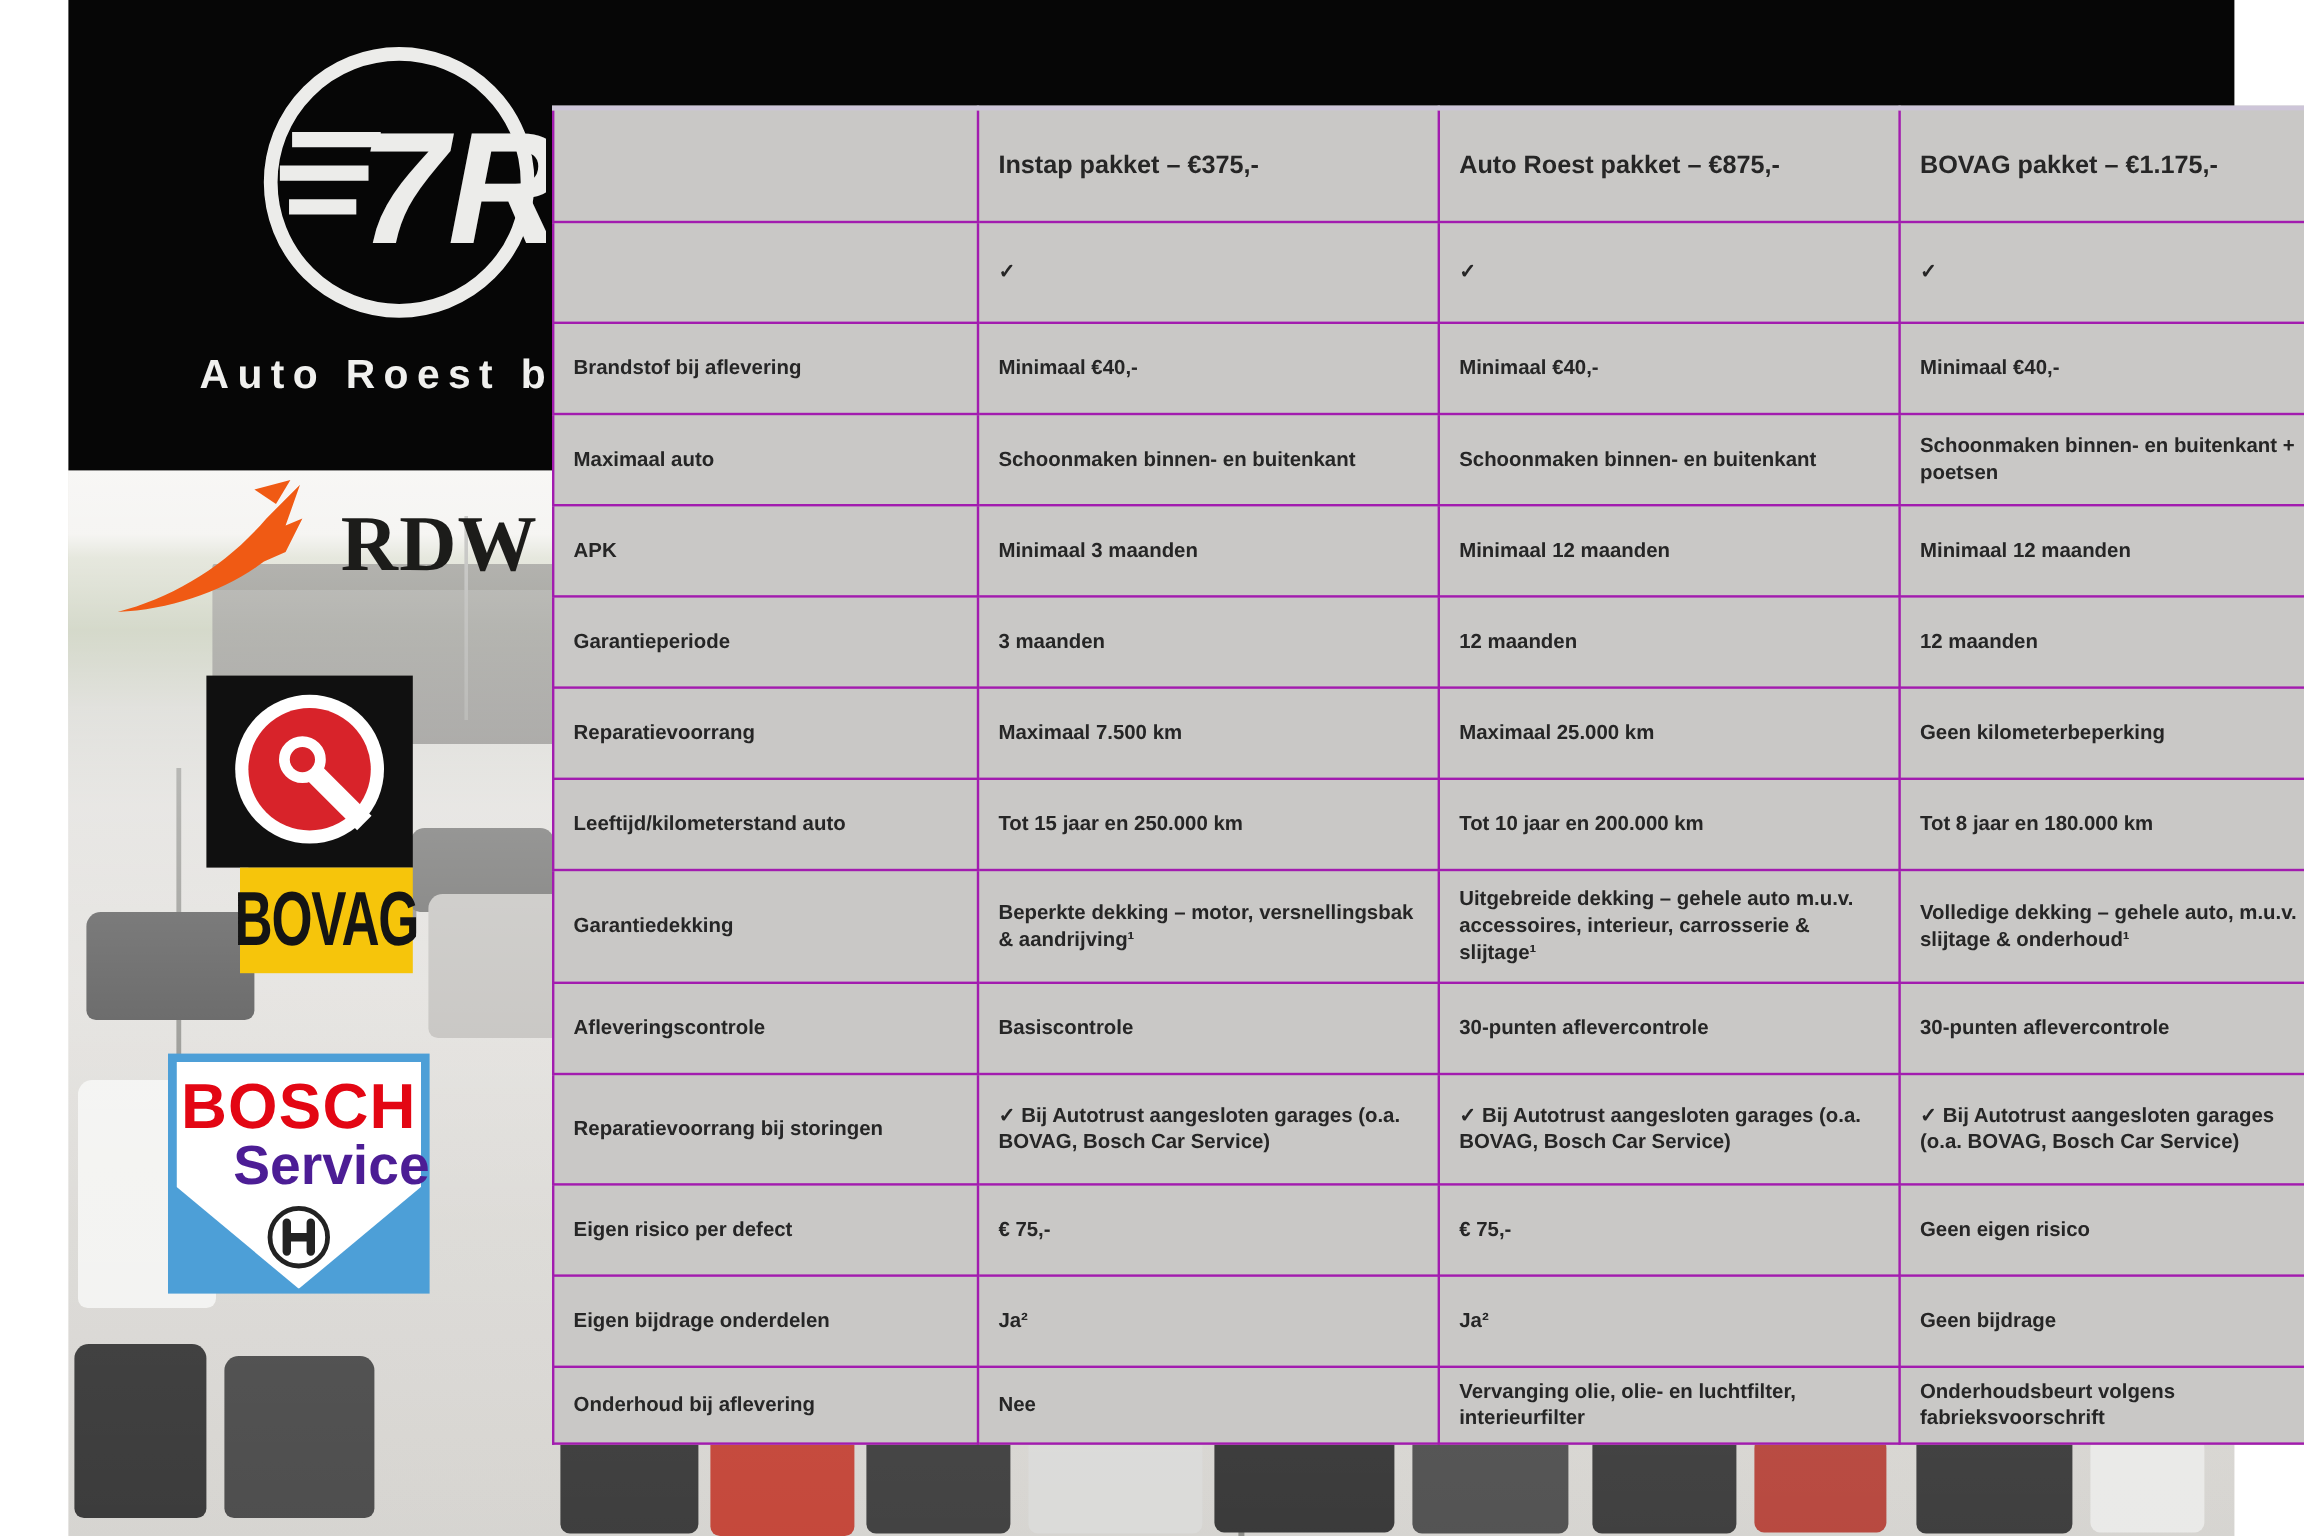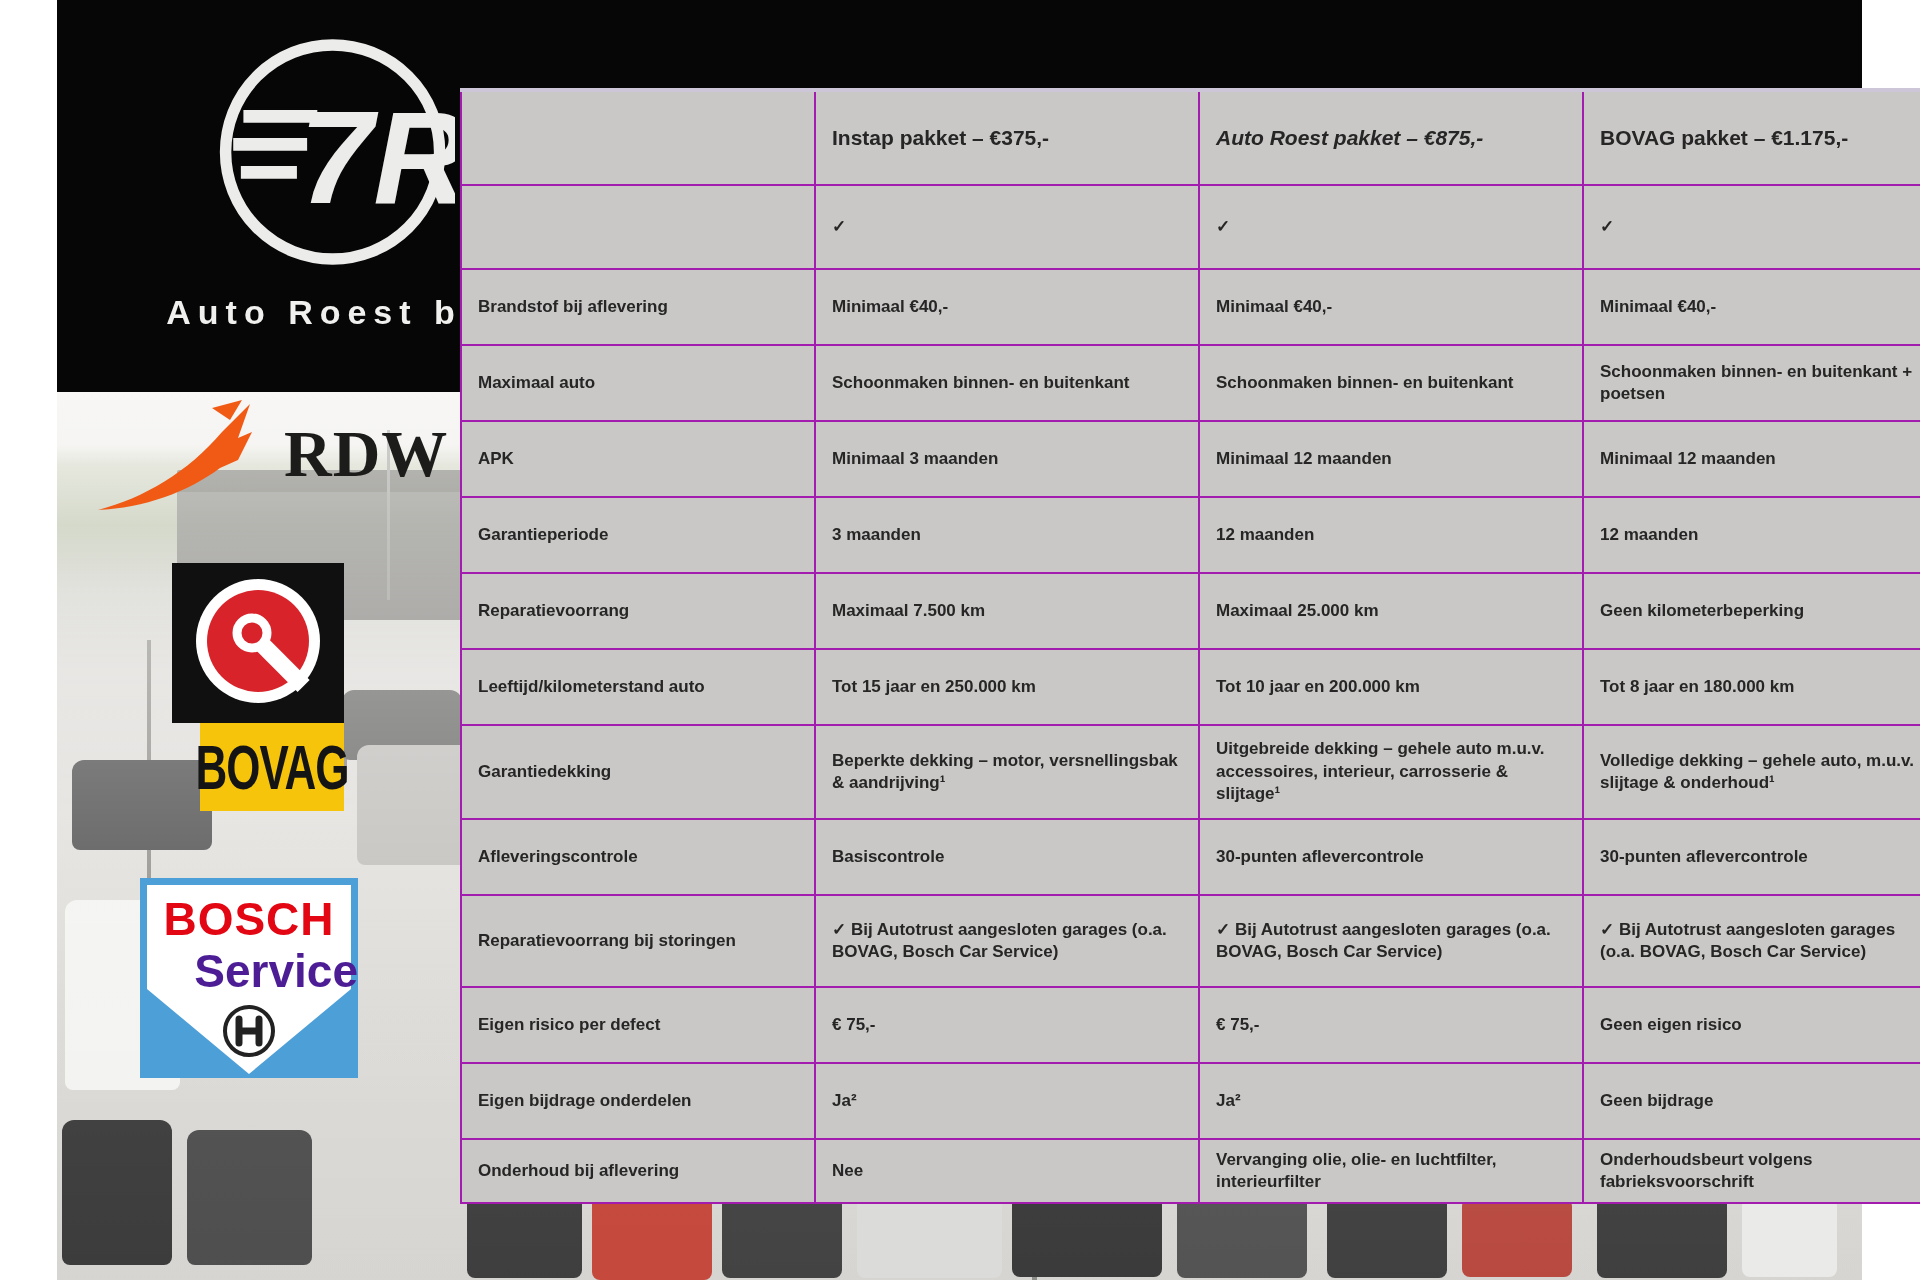--- a/index.html
+++ b/index.html
@@ -44,21 +44,21 @@
   .bovag .bottom{position:absolute;left:0;right:0;bottom:0;height:88px;background:#f6c50b;
     display:flex;align-items:center;justify-content:center;margin-left:28px;}
   .bovag .word{font-weight:900;font-size:44px;letter-spacing:-1px;color:#141414;
     transform:scaleY(1.45);transform-origin:center;}
 
   
   .bosch{position:absolute;left:140px;top:878px;width:218px;height:200px;background:#4d9fd7;}
   .bosch .shield{position:absolute;left:7px;right:7px;top:7px;bottom:4px;background:#fff;
     clip-path:polygon(0 0,100% 0,100% 55%,50% 100%,0 55%);}
   .bosch .l1{position:absolute;top:14px;width:100%;text-align:center;font-weight:900;
-    font-size:46px;letter-spacing:1px;color:#e30613;}
+    font-size:53px;letter-spacing:1px;color:#e30613;}
   .bosch .l2{position:absolute;top:66px;width:100%;text-align:right;font-weight:bold;
     font-size:46px;color:#4c1d95;}
   .bosch .armature{position:absolute;left:50%;top:124px;transform:translateX(-50%);}
 
   
   table.pkg{position:absolute;left:460px;top:88px;width:1350px;border-collapse:collapse;
     table-layout:fixed;background:#c9c8c6;border:2px solid #7c7c7a;border-top:4px solid #cdc5d8;}
   table.pkg th,table.pkg td{border:2px solid #a21caf;vertical-align:middle;text-align:left;
     padding:8px 16px;color:#262626;font-weight:bold;background:#c9c8c6;line-height:1.32;
     overflow:hidden;}
@@ -148,21 +148,21 @@
       <circle cx="29" cy="29" r="24" fill="none" stroke="#222" stroke-width="4"></circle>
       <path d="M19 17 v24 M39 17 v24 M19 29 h20" fill="none" stroke="#222" stroke-width="7" stroke-linecap="round"></path>
     </svg>
   </div>
 
   <table class="pkg" id="pkg-table">
     <thead>
         <tr>
           <th style="width: 320px;"></th>
           <th style="width: 350px;">Instap pakket – €375,-</th>
-          <th style="width: 350px; font-style: italic;">Auto Roest pakket – €875,-</th>
+          <th style="width: 350px;">Auto Roest pakket – €875,-</th>
           <th style="width: 330px;">BOVAG pakket – €1.175,-</th>
         </tr>
       </thead>
     <tbody>
         <tr>
           <th></th>
           <td>✓</td>
           <td>✓</td>
           <td>✓</td>
         </tr>

